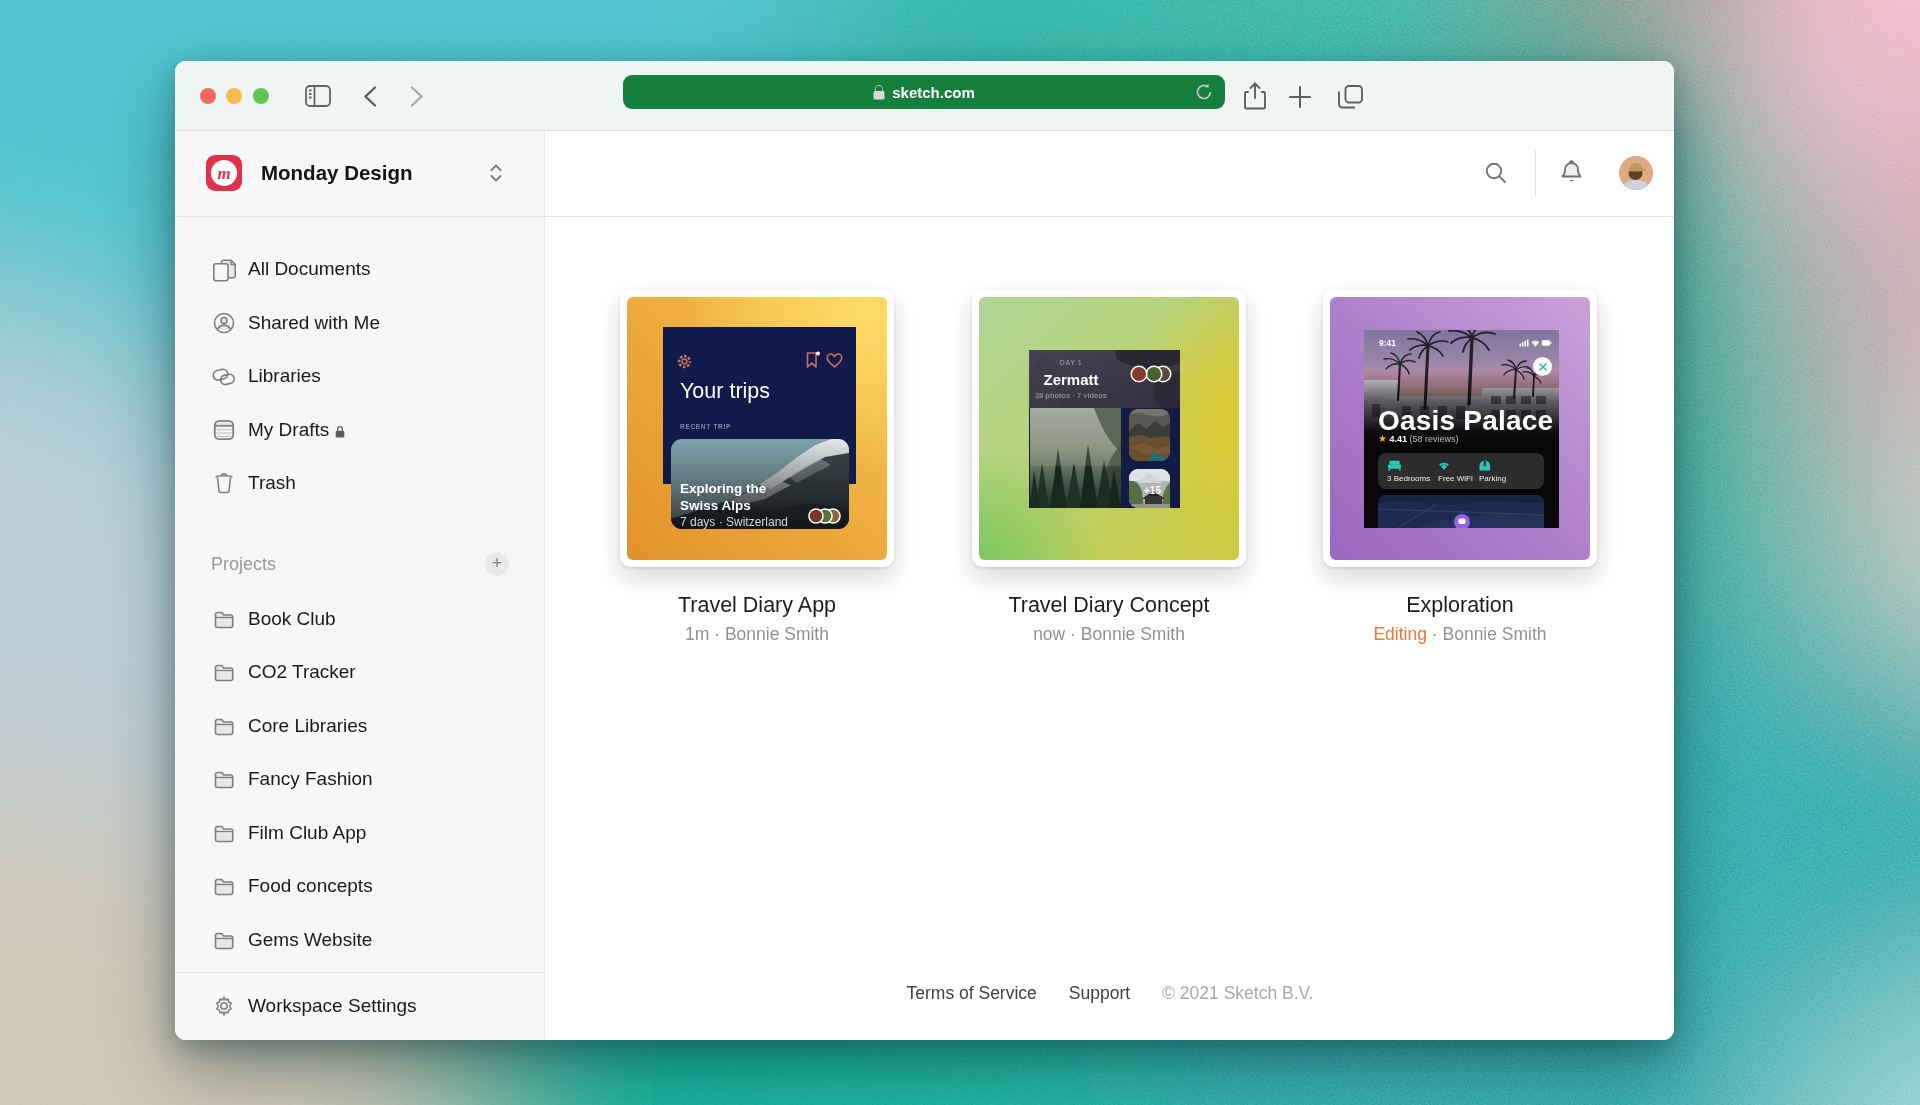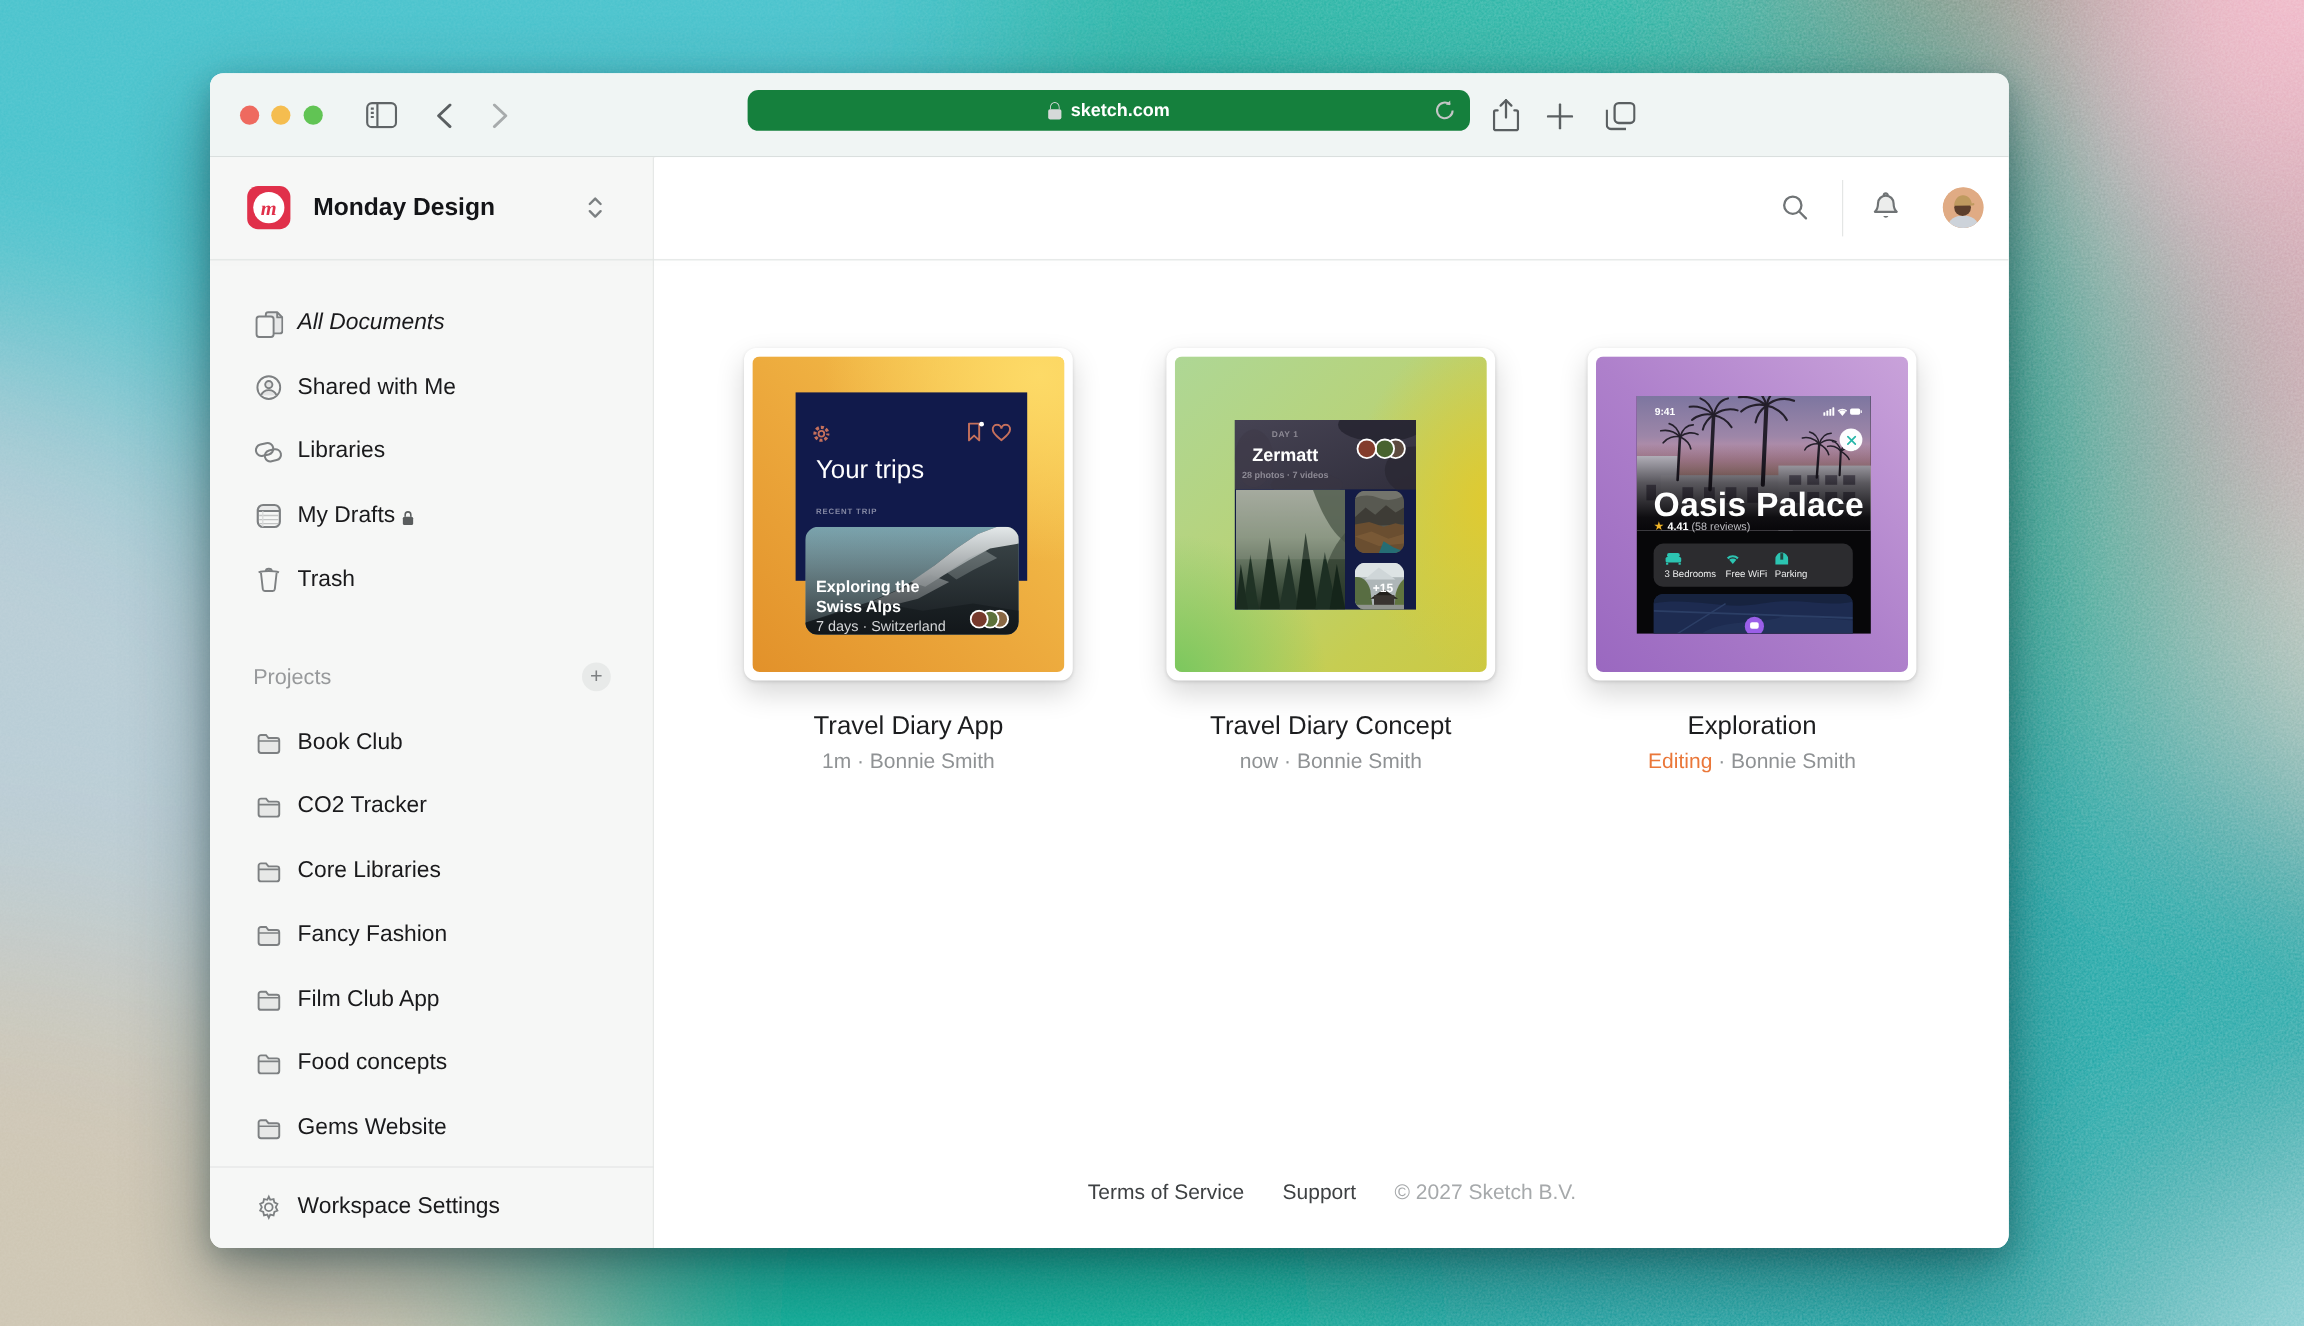--- a/index.html
+++ b/index.html
@@ -189,21 +189,21 @@
       <use href="#fold"></use>
     </svg>
   <svg class="icon" style="top:868px;" viewBox="0 0 24 24">
       <use href="#fold"></use>
     </svg>
   <svg class="icon" style="top:933px;" viewBox="0 0 24 24" fill="none" stroke="#7d8082" stroke-width="1.5">
       <circle cx="12" cy="12" r="3.2"></circle>
       <path d="M12 3.2 l1.2 2.6 2.8 -.6 .6 2.8 2.6 1.2 -1.4 2.8 1.4 2.8 -2.6 1.2 -.6 2.8 -2.8 -.6 -1.2 2.6 -1.2 -2.6 -2.8 .6 -.6 -2.8 -2.6 -1.2 1.4 -2.8 -1.4 -2.8 2.6 -1.2 .6 -2.8 2.8 .6 Z"></path>
     </svg>
 
-  <div class="item" style="top:197px;font-style:italic;">All Documents</div>
+  <div class="item" style="top:197px;">All Documents</div>
   <div class="item" style="top:251px;">Shared with Me</div>
   <div class="item" style="top:304px;">Libraries</div>
   <div class="item" style="top:358px;">My Drafts</div>
   <div class="item" style="top:411px;">Trash</div>
   <div class="plabel" style="top:493px;">Projects</div>
   <div class="plusbtn">+</div>
   <div class="item" style="top:547px;">Book Club</div>
   <div class="item" style="top:600px;">CO2 Tracker</div>
   <div class="item" style="top:654px;">Core Libraries</div>
   <div class="item" style="top:707px;">Fancy Fashion</div>
@@ -505,15 +505,15 @@
       </div>
     </div>
       </div>
     <div class="ctitle" style="left:74px;">Travel Diary App</div>
     <div class="csub" style="left:74px;">1m · Bonnie Smith</div>
     <div class="ctitle" style="left:426px;">Travel Diary Concept</div>
     <div class="csub" style="left:426px;">now · Bonnie Smith</div>
     <div class="ctitle" style="left:777px;">Exploration</div>
     <div class="csub" style="left:777px;"><span style="color:#ea7739;">Editing</span> · Bonnie Smith</div>
 
-    <div class="footer"><span>Terms of Service</span><span>Support</span><span style="color:#a6a9ab;">© 2027 Sketch B.V.</span></div>
+    <div class="footer"><span>Terms of Service</span><span>Support</span><span style="color:#a6a9ab;">© 2021 Sketch B.V.</span></div>
   </div>
 </div>
 
 </body></html>

